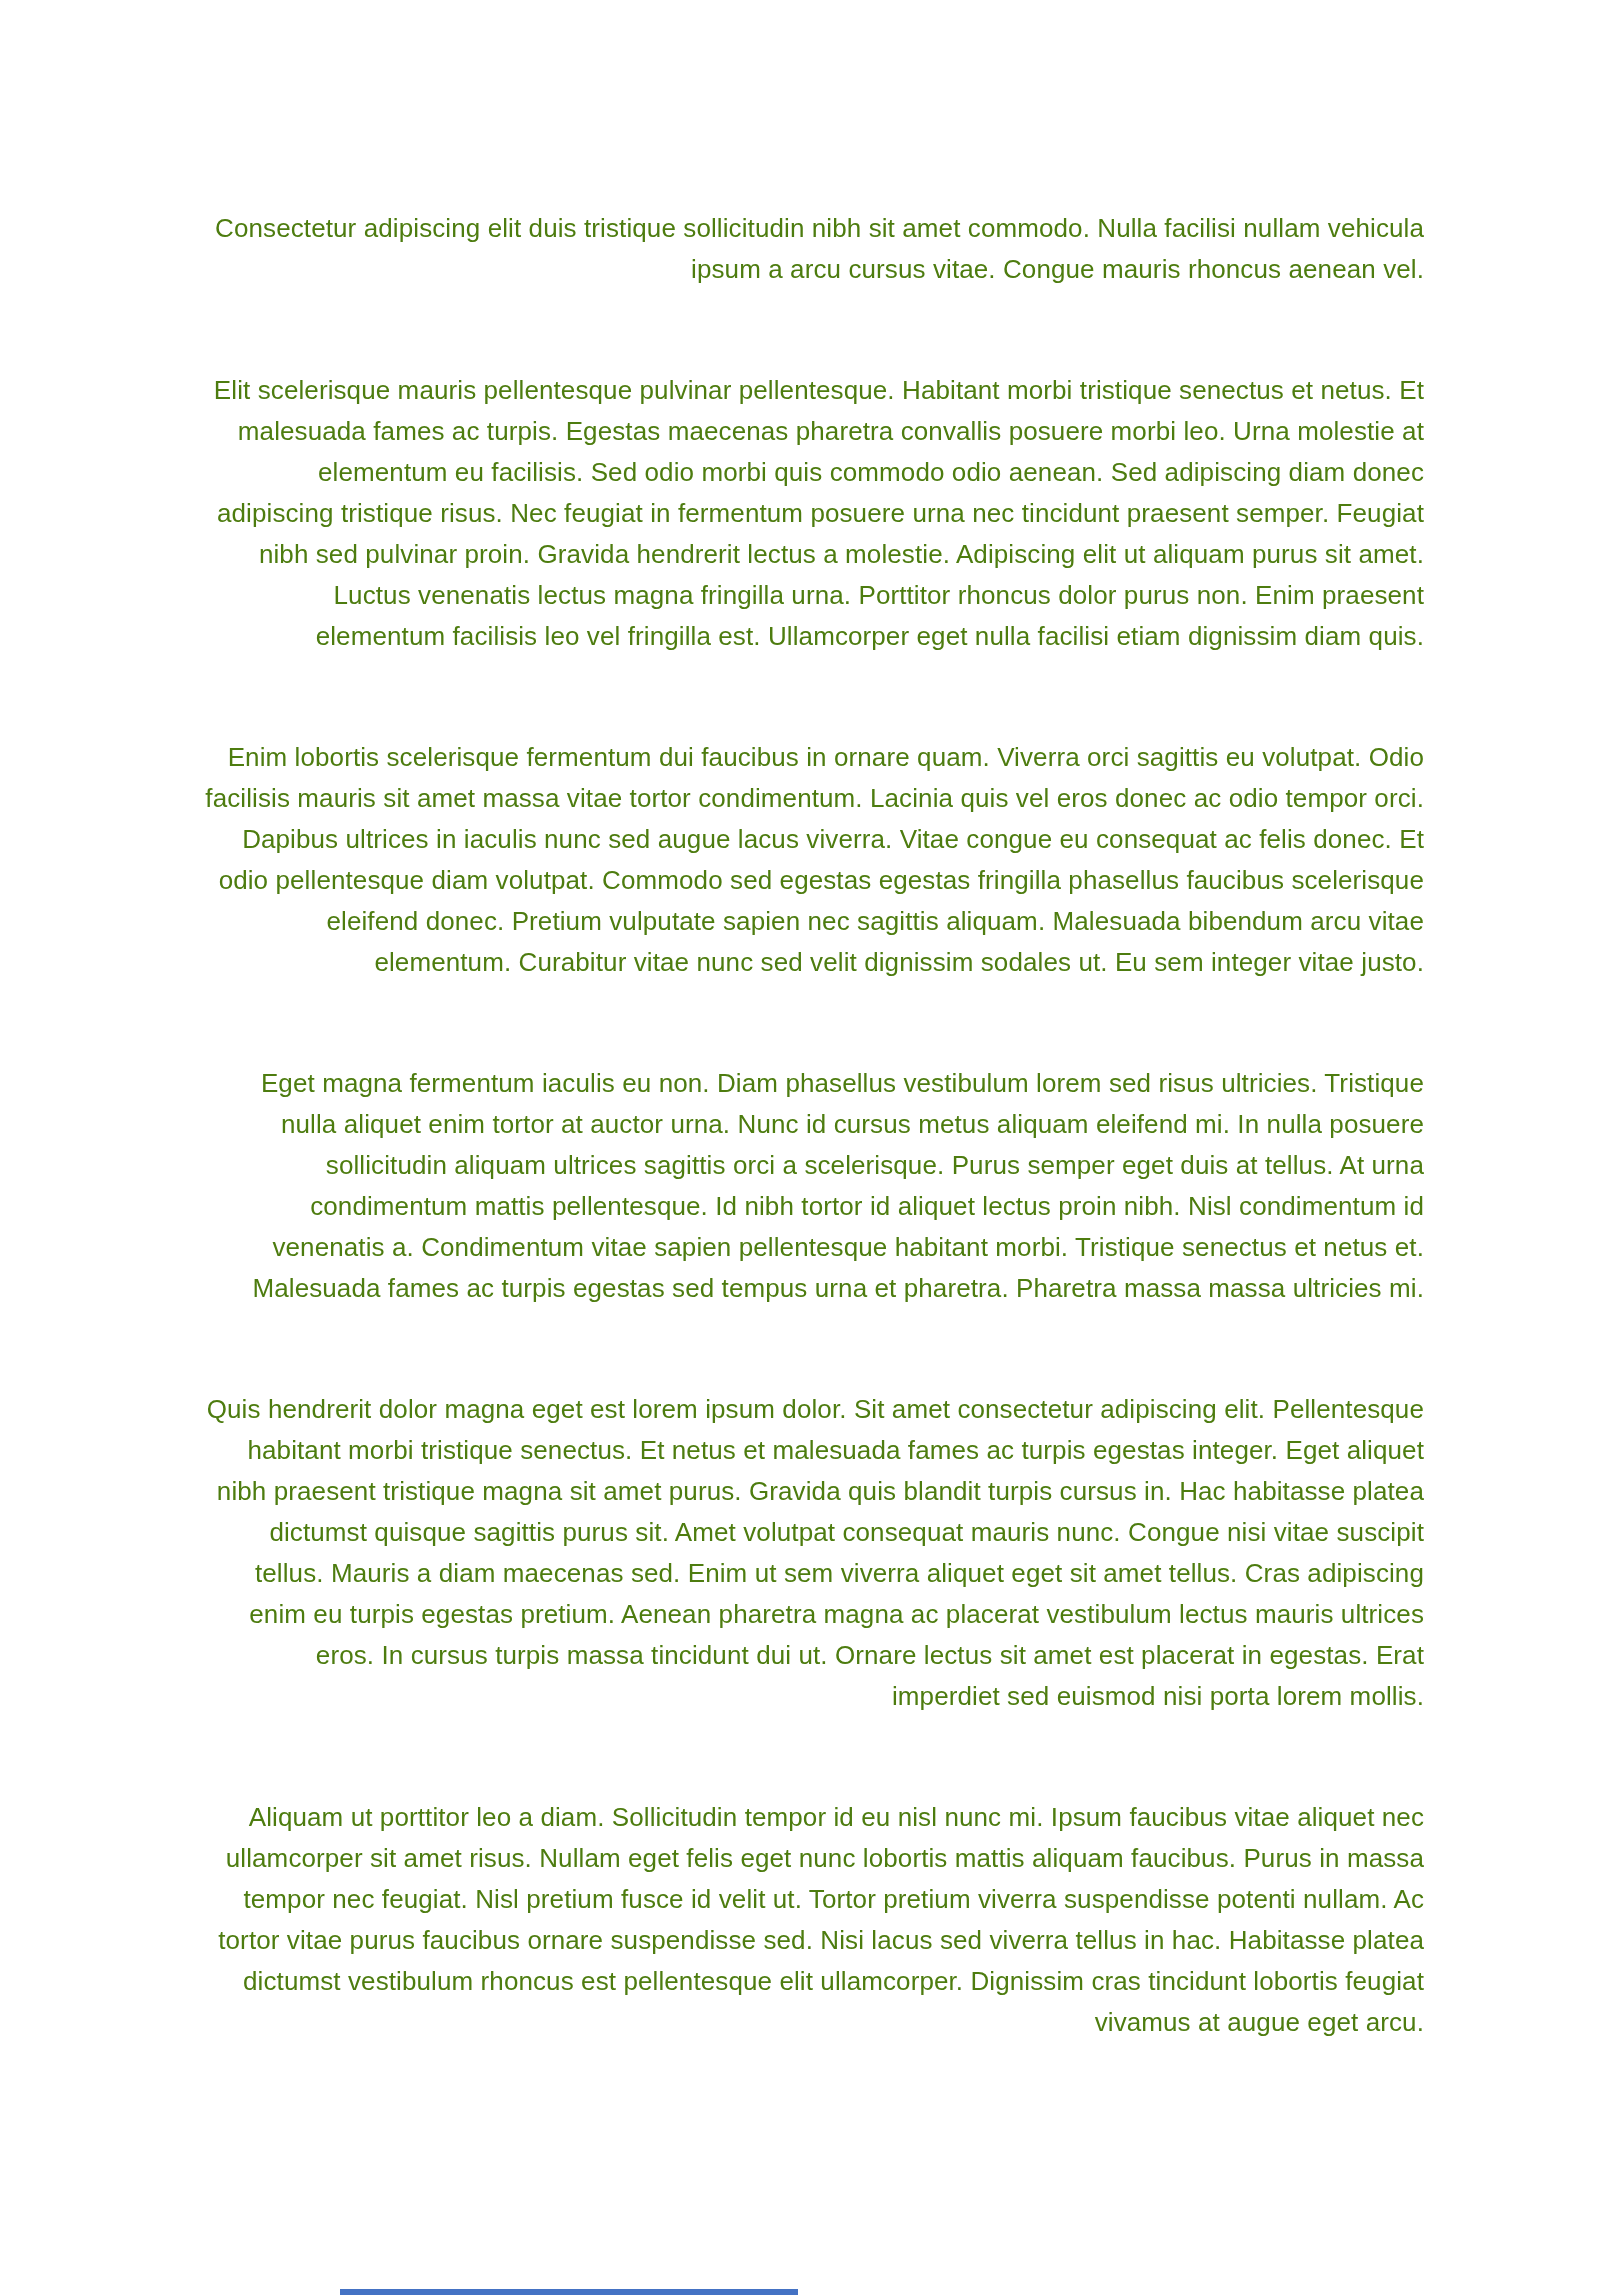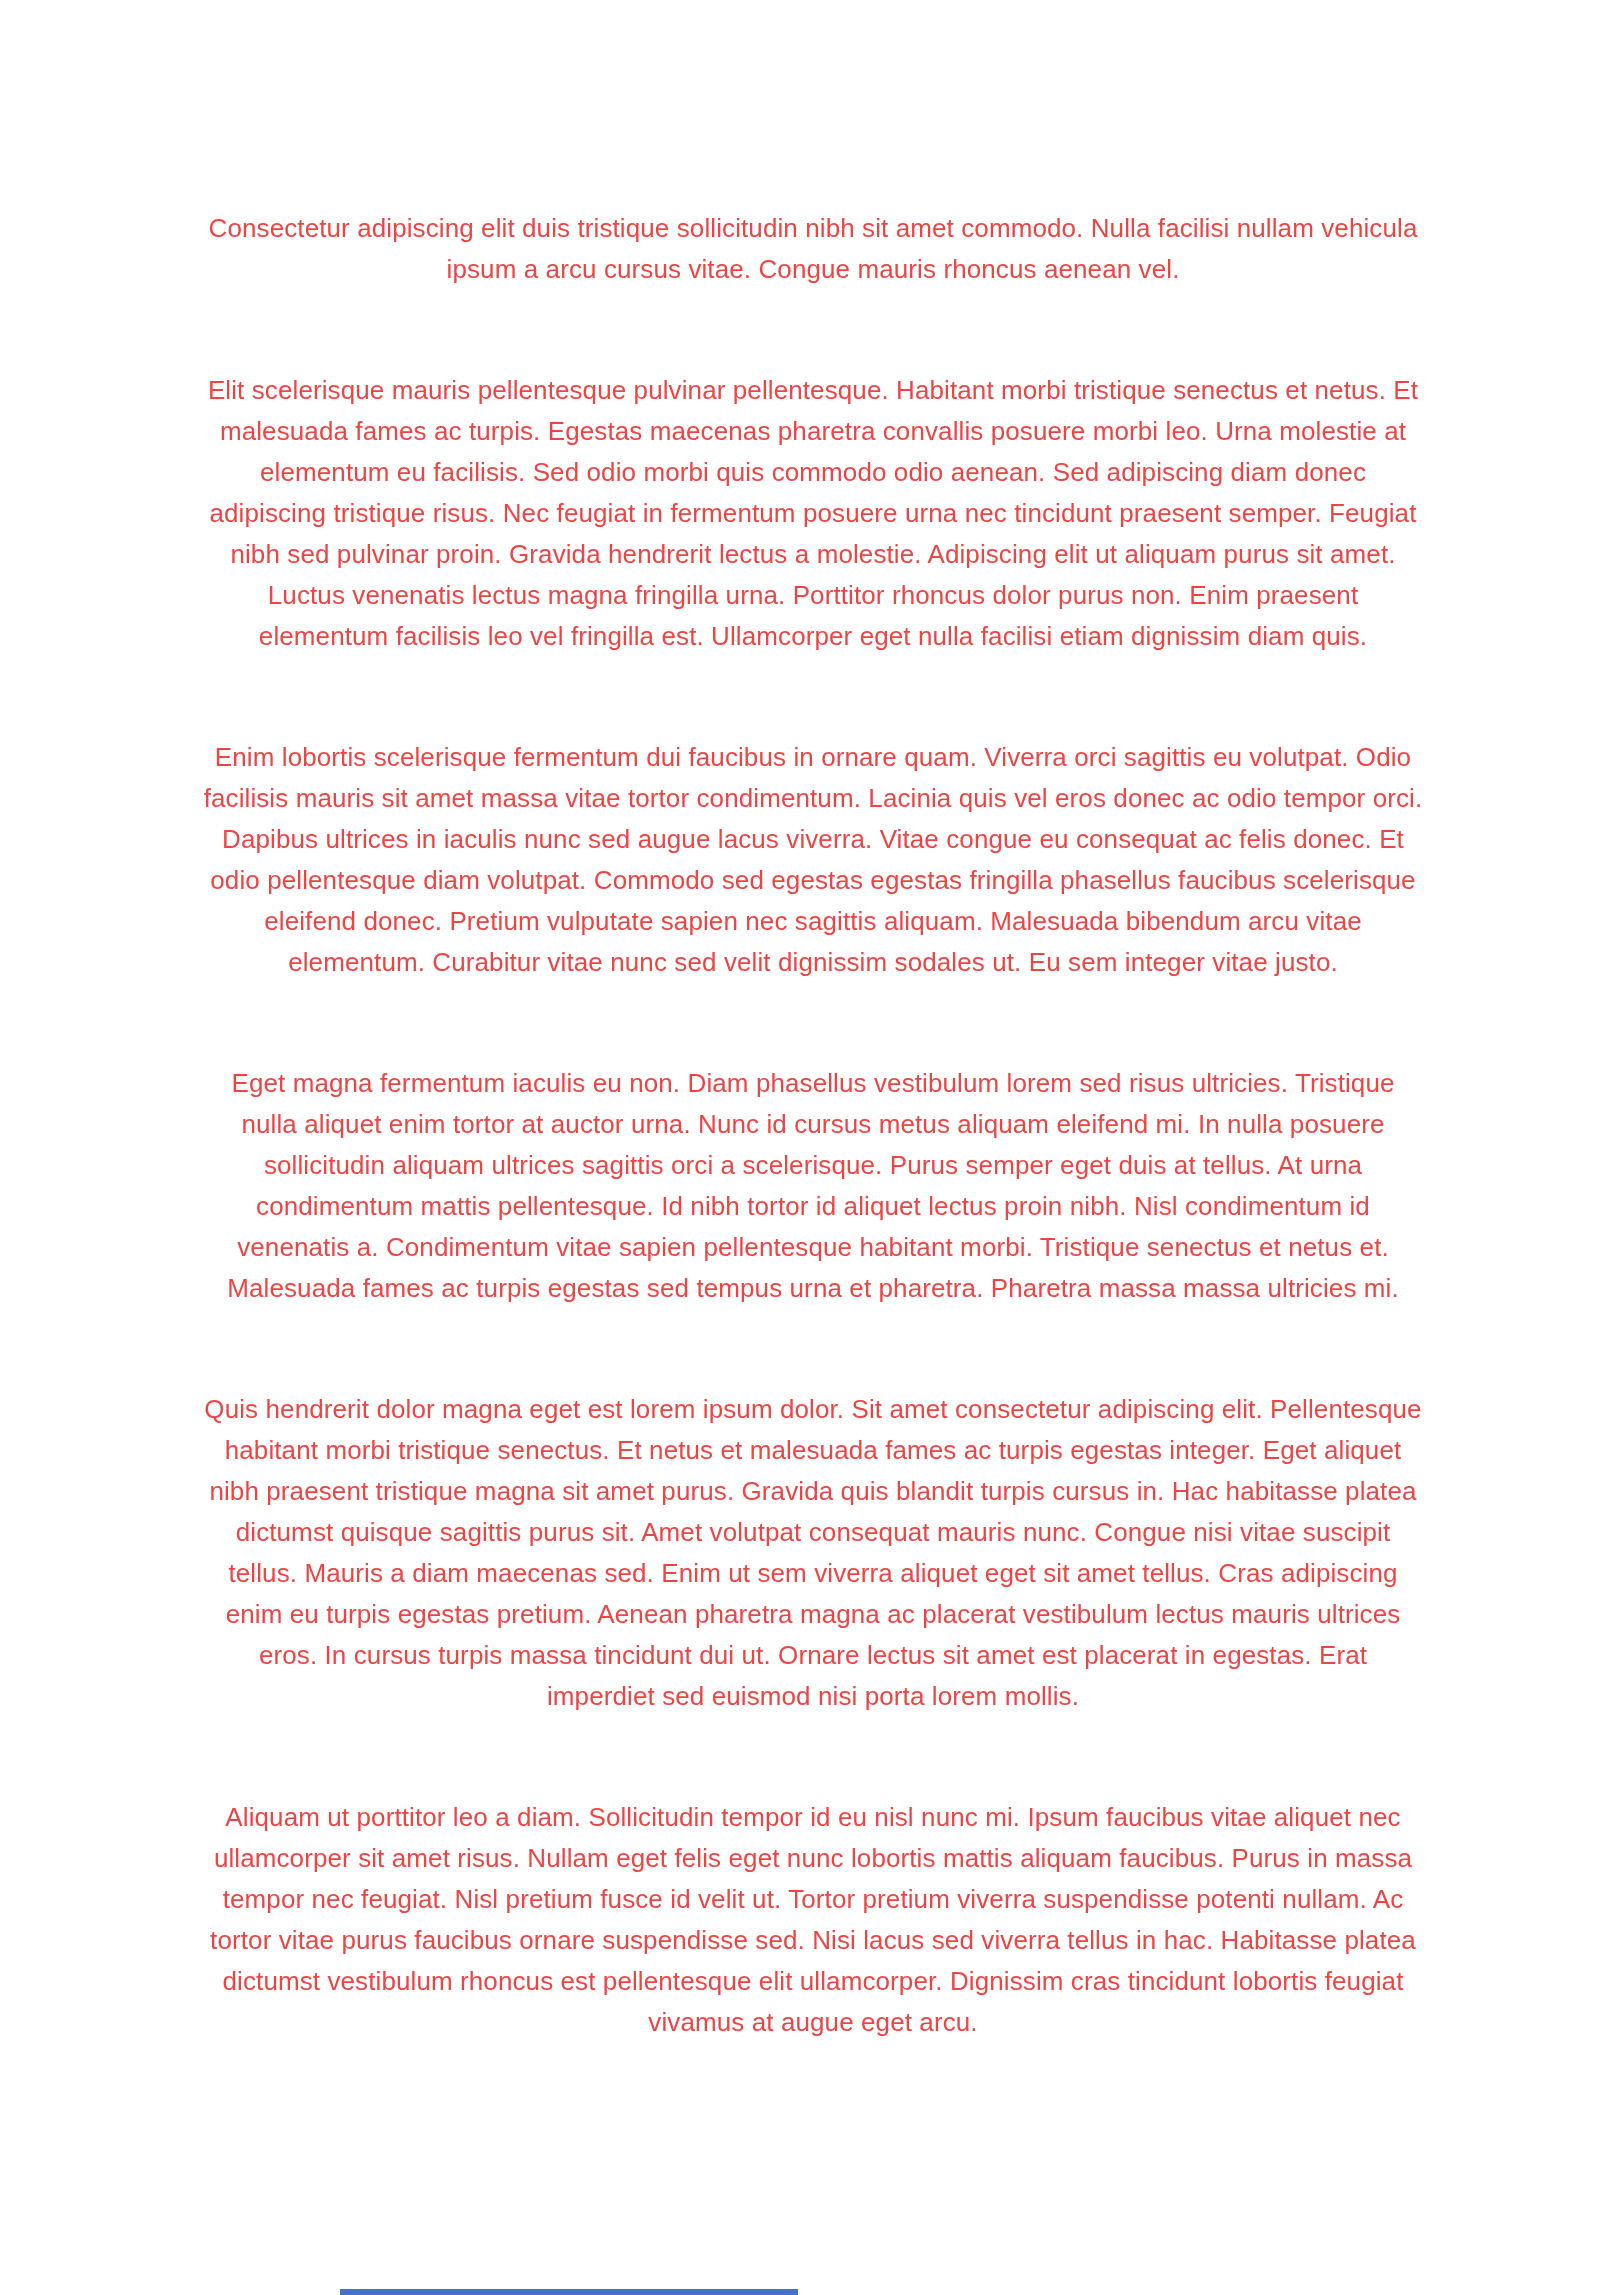--- a/index.html
+++ b/index.html
@@ -13,24 +13,24 @@
     height: 2295px;
     background: #ffffff;
     overflow: hidden;
     font-family: "Liberation Sans", sans-serif;
   }
   .content {
     position: absolute;
     left: 202px;
     top: 208px;
     width: 1222px;
-    color: #ef4444;
+    color: #4d7c0f;
     font-size: 26px;
     line-height: 41px;
-    text-align: center;
+    text-align: right;
     letter-spacing: 0.1px;
   }
   .content p {
     margin: 0 0 80px 0;
     padding: 0;
   }
   .content p:last-child {
     margin-bottom: 4px;
   }
   .blue-bar {

